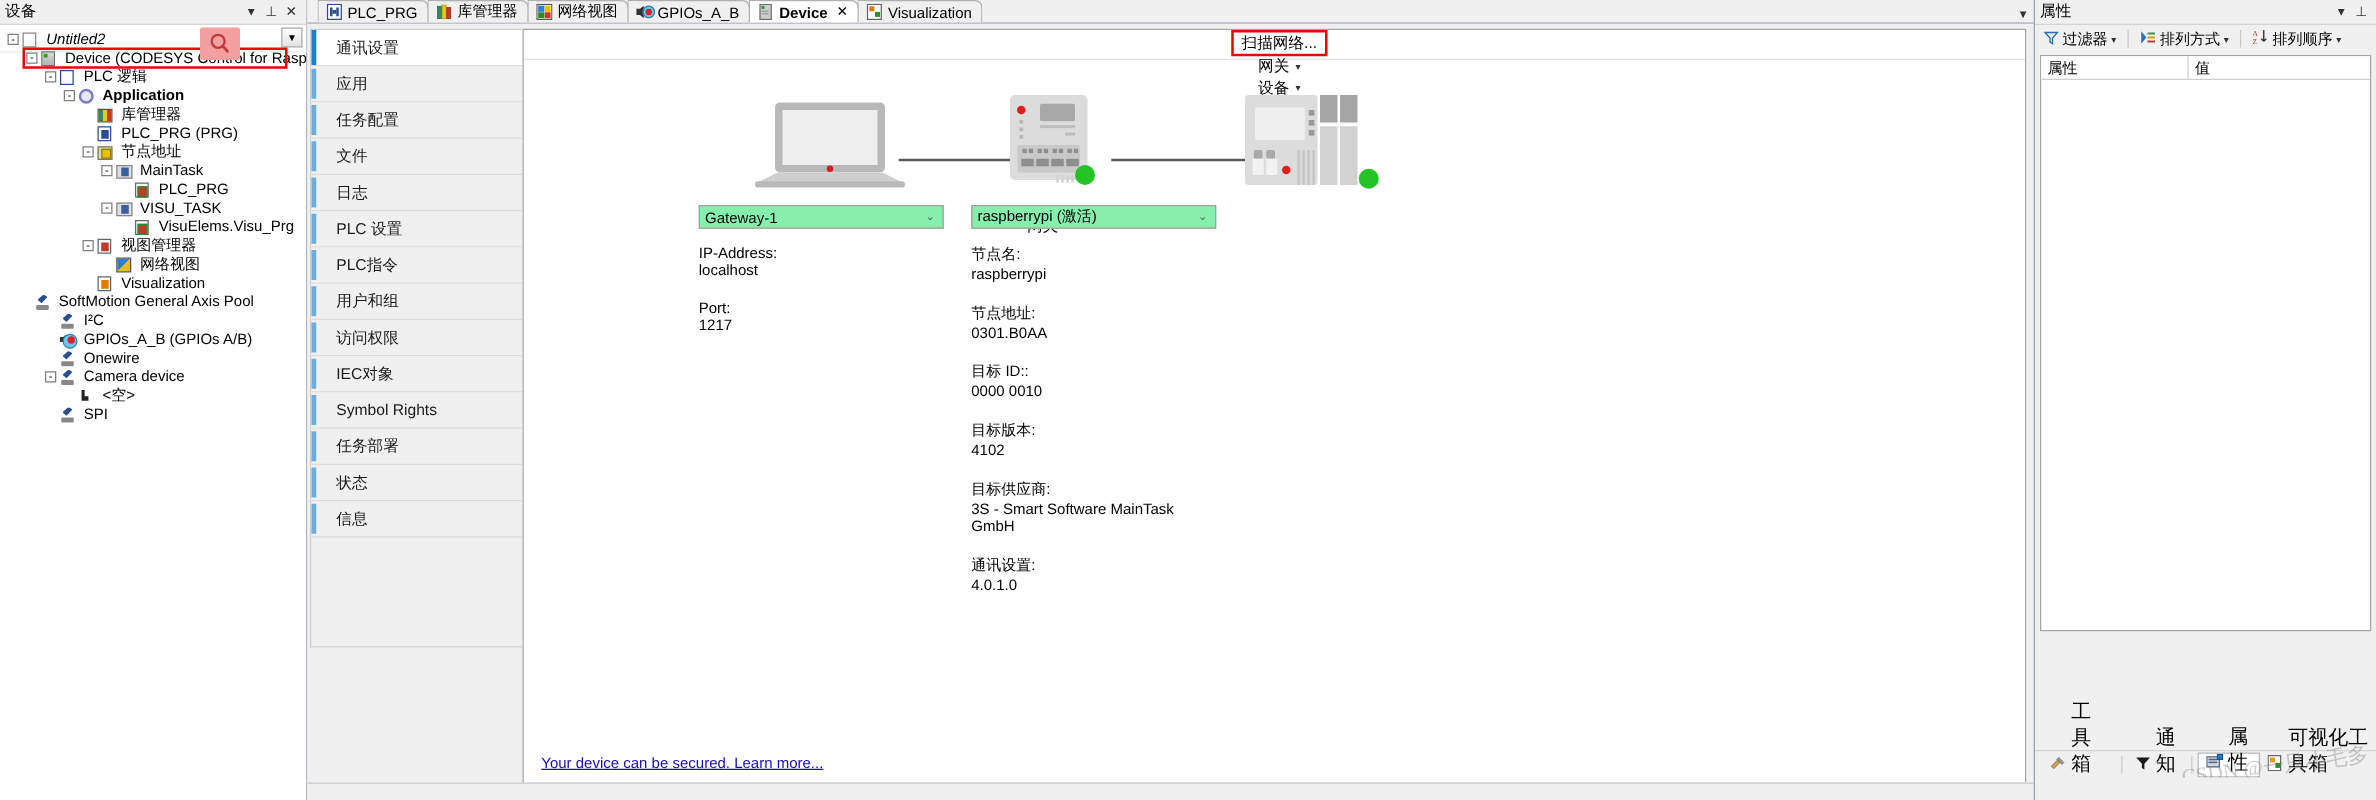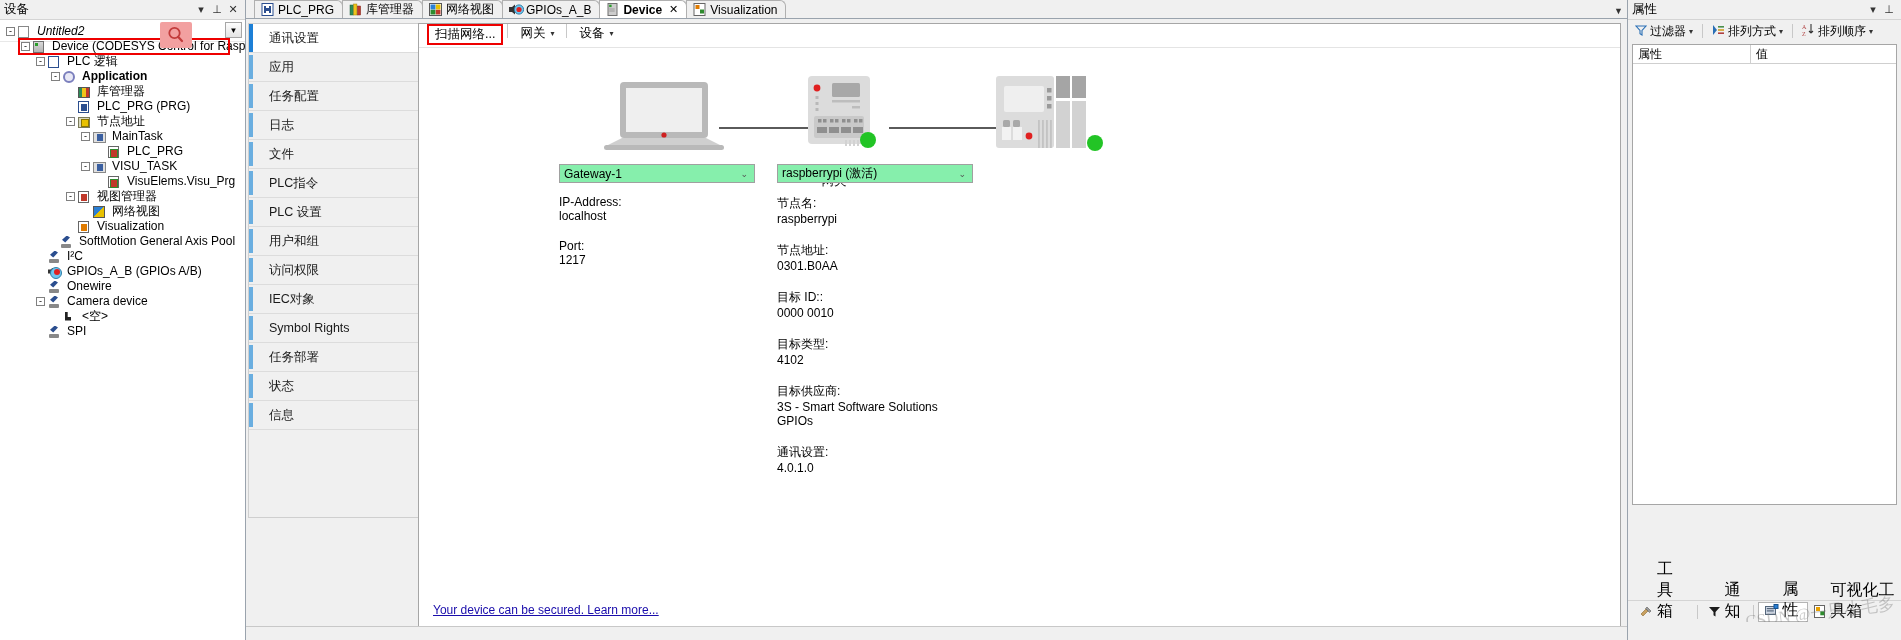--- a/index.html
+++ b/index.html
@@ -135,22 +135,23 @@
   .cat.active { background: #ffffff; }
   .cat.active:before { background: #1c7fd6; top:0; bottom:0; }
   .cat.active span { font-weight: normal; }
 
   
   .content-pane {
     position: absolute; left: 172px; top: 4px; right: 6px; bottom: 8px;
     background: #ffffff; border: 1px solid #a6a6a6;
   }
   .ctoolbar {
-    height: 24px; display: flex; align-items: flex-start; padding-left: 8px; gap: 0;
+    height: 24px; display: flex; align-items: center; padding-left: 8px; gap: 0;
     border-bottom: 1px solid #e4e4e4;
+    flex-direction: column;
   }
   .cbtn {
     height: 19px; display: flex; align-items: center; padding: 0 8px; font-size: 12.5px;
     color: #000; white-space: nowrap; cursor: default;
   }
   .cbtn.highlight { border: 2px solid #ee0000; padding: 0 6px; height: 21px;}
   .cbtn .caret { font-size: 8px; margin-left: 5px; color:#333; }
   .vsep { width: 1px; height: 14px; background: #c8c8c8; margin: 0 4px; }
 
   .diagram { position: relative; height: 100px; margin-top: 22px; }
@@ -342,21 +343,21 @@
           </span>
           <span class="lbl">网络视图</span>
         </div>
         <div class="node" style="padding-left: 66px;">
           <span class="expander-gap"></span>
           <span class="ico">
             <span class="ic-visu" style="display: block;"></span>
           </span>
           <span class="lbl">Visualization</span>
         </div>
-        <div class="node" style="padding-left: 48px;">
+        <div class="node" style="padding-left: 16px;">
           <span class="expander-gap"></span>
           <span class="ico">
             <span class="ic-axis" style="display: block;"></span>
           </span>
           <span class="lbl">SoftMotion General Axis Pool</span>
         </div>
         <div class="node" style="padding-left: 36px;">
           <span class="expander-gap"></span>
           <span class="ico">
             <span class="ic-axis" style="display: block;"></span>
@@ -468,30 +469,30 @@
           <div class="cat active">
             <span>通讯设置</span>
           </div>
           <div class="cat">
             <span>应用</span>
           </div>
           <div class="cat">
             <span>任务配置</span>
           </div>
           <div class="cat">
+            <span>文件</span>
+          </div>
+          <div class="cat">
             <span>日志</span>
           </div>
           <div class="cat">
-            <span>文件</span>
+            <span>PLC 设置</span>
           </div>
           <div class="cat">
             <span>PLC指令</span>
-          </div>
-          <div class="cat">
-            <span>PLC 设置</span>
           </div>
           <div class="cat">
             <span>用户和组</span>
           </div>
           <div class="cat">
             <span>访问权限</span>
           </div>
           <div class="cat">
             <span>IEC对象</span>
           </div>
@@ -633,26 +634,26 @@
                 </div>
                 <div class="kv gap">
                   <div class="k">节点地址:</div>
                   <div class="v">0301.B0AA</div>
                 </div>
                 <div class="kv gap">
                   <div class="k">目标 ID::</div>
                   <div class="v">0000 0010</div>
                 </div>
                 <div class="kv gap">
-                  <div class="k">目标类型:</div>
+                  <div class="k">目标版本:</div>
                   <div class="v">4102</div>
                 </div>
                 <div class="kv gap">
                   <div class="k">目标供应商:</div>
-                  <div class="v">3S - Smart Software Solutions GPIOs</div>
+                  <div class="v">3S - Smart Software MainTask GmbH</div>
                 </div>
                 <div class="kv gap">
                   <div class="k">通讯设置:</div>
                   <div class="v">4.0.1.0</div>
                 </div>
               </div>
           </div>
         </div>
 
         <a class="secure-link">Your device can be secured. Learn more...</a>

